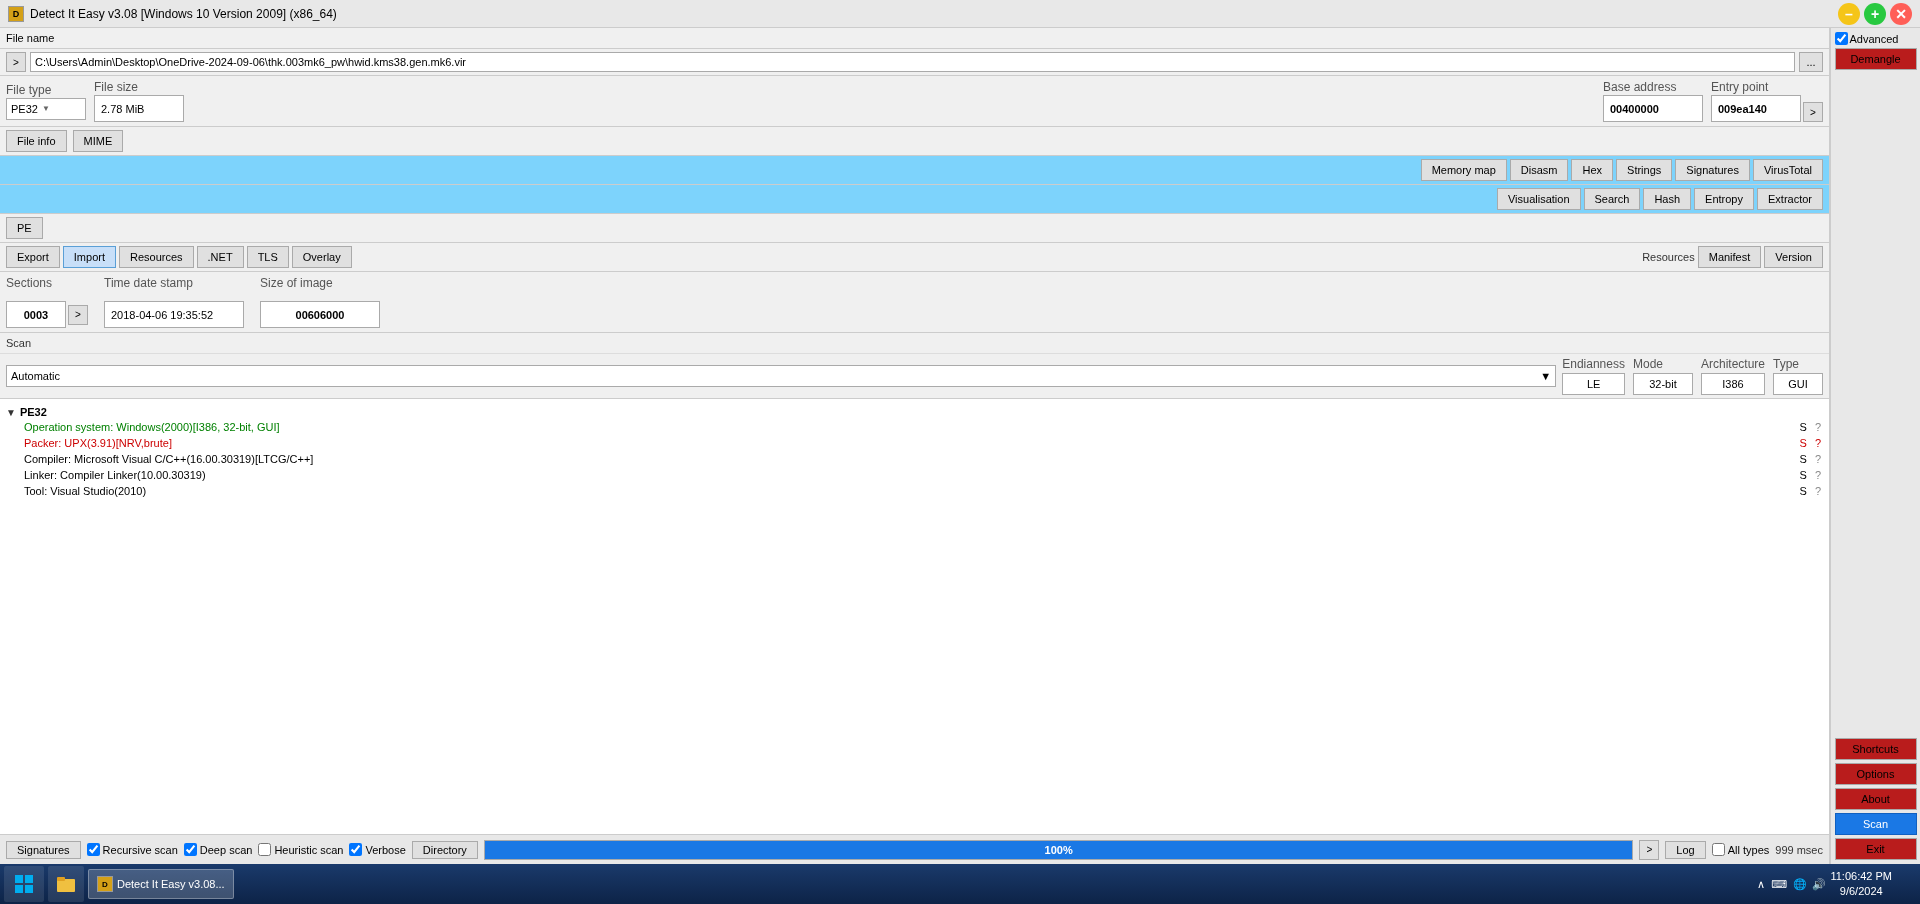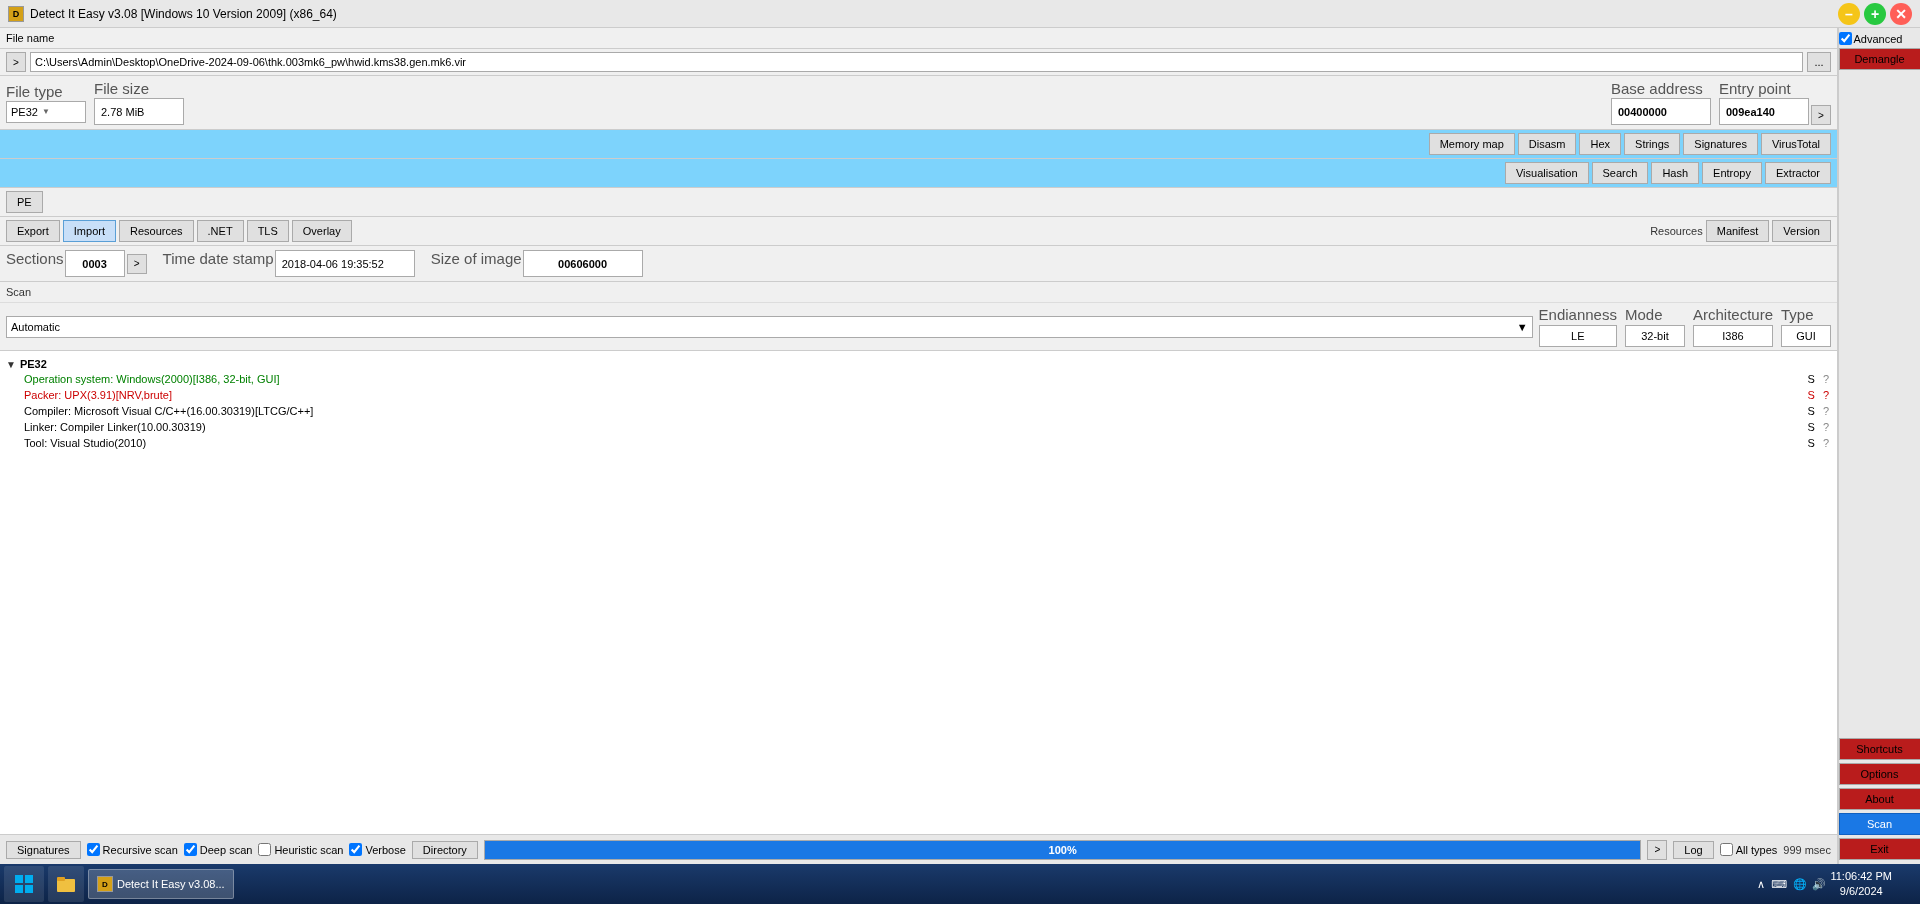--- a/index.html
+++ b/index.html
@@ -80,21 +80,21 @@
       flex: 1;
       display: flex;
       flex-direction: column;
       background: #f5f5f5;
       border-right: 1px solid #ccc;
       overflow: hidden;
     }
 
     
     .right-sidebar {
-      width: 82px;
+      width: 90px;
       background: #e8e8e8;
       border-left: 1px solid #ccc;
       display: flex;
       flex-direction: column;
       align-items: center;
       padding: 4px;
       gap: 3px;
       flex-shrink: 0;
     }
     .sidebar-btn {
@@ -164,21 +164,21 @@
       padding: 4px 6px;
       background: #f0f0f0;
       border-bottom: 1px solid #ccc;
     }
     .field-group {
       display: flex;
       flex-direction: column;
       gap: 1px;
     }
     .field-label {
-      font-size: 15px;
+      font-size: 12px;
       color: #555;
     }
     .field-value {
       border: 1px solid #aaa;
       background: #fff;
       padding: 2px 6px;
       font-size: 11px;
       height: 27px;
       display: flex;
       align-items: center;
@@ -232,22 +232,22 @@
     .pe-section {
       display: flex;
       align-items: flex-start;
       gap: 3px;
       padding: 3px 6px;
       background: #f0f0f0;
       border-bottom: 1px solid #ccc;
     }
     .section-group {
       display: flex;
-      flex-direction: row;
-      gap: 1px;
+      flex-direction: column;
+      gap: 11px;
     }
 
     
     .import-export-row {
       display: flex;
       align-items: center;
       gap: 3px;
       padding: 3px 6px;
       background: #f0f0f0;
       border-bottom: 1px solid #ccc;
@@ -563,20 +563,24 @@
 
       <div class="field-group">
         <span class="field-label">Entry point</span>
         <div style="display:flex;align-items:flex-end;gap:2px;">
           <div class="field-value bold-value" style="min-width:90px;font-weight:bold;">009ea140</div>
           <button class="path-arrow-btn">&gt;</button>
         </div>
       </div>
     </div>
 
+    <div style="display:flex;align-items:center;gap:6px;padding:3px 6px;background:#f0f0f0;border-bottom:1px solid #ccc;">
+      <button class="action-btn">File info</button>
+      <button class="action-btn">MIME</button>
+    </div>
 
     <div class="tool-buttons-row">
       <div style="flex:1;"></div>
       <button class="tool-btn">Memory map</button>
       <button class="tool-btn">Disasm</button>
       <button class="tool-btn">Hex</button>
       <button class="tool-btn">Strings</button>
       <button class="tool-btn">Signatures</button>
       <button class="tool-btn">VirusTotal</button>
     </div>

